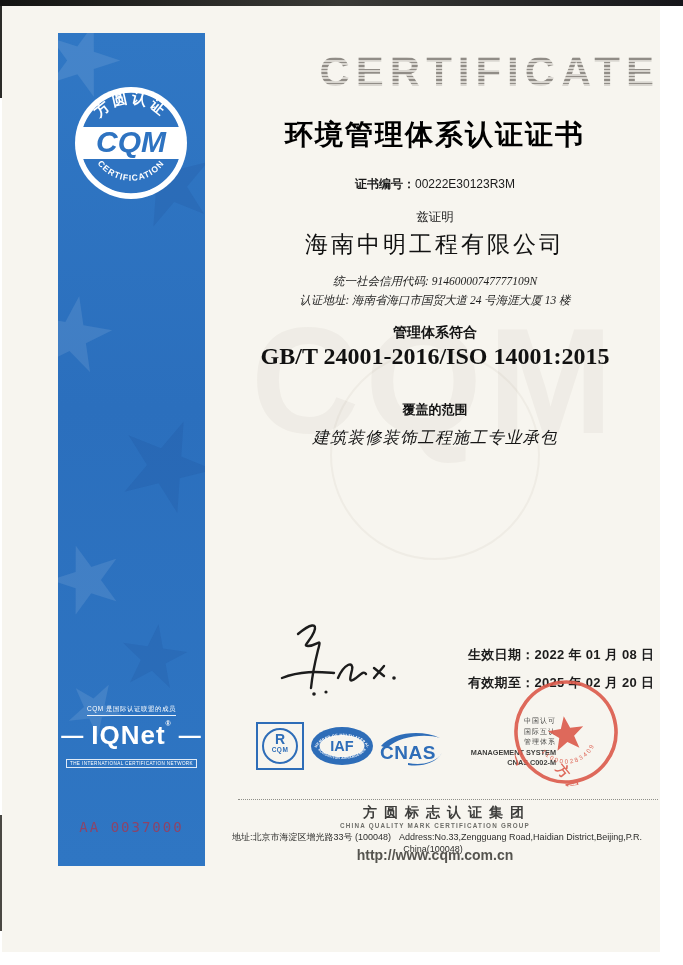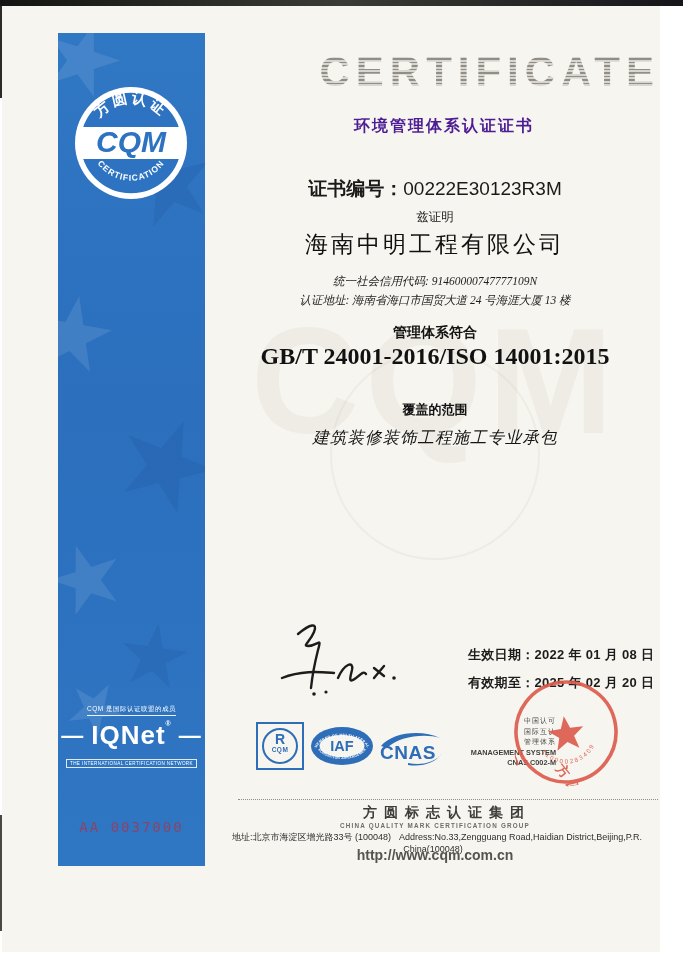--- a/index.html
+++ b/index.html
@@ -45,24 +45,24 @@
     font-size:42px; font-weight:bold; letter-spacing:6px;
     background:repeating-linear-gradient(180deg,#918d87 0 1.5px,#d9d6d0 1.5px 3.5px);
     -webkit-background-clip:text; background-clip:text; color:transparent;text-align:right; }
 
   .cqm-watermark { position:absolute; left:0; top:295px; width:450px;
     font-size:150px; font-weight:900; letter-spacing:6px;
     color:rgba(146,134,108,0.07); font-family:"Liberation Sans",sans-serif; }
   .wm-circle { position:absolute; left:120px; top:350px; width:210px; height:210px;
     border:2px solid rgba(150,140,115,0.08); border-radius:50%; }
 
-  .title { position:absolute; left:9px; top:116px; width:450px;
-    font-size:16px; font-weight:bold; letter-spacing:2px; color:#4c1d95; }
+  .title { position:absolute; left:0; top:116px; width:450px;
+    font-size:28px; font-weight:bold; letter-spacing:2px; color:#000000; }
   .cert-no { position:absolute; left:0; top:176px; width:450px;
-    font-size:19px; color:#1a1a1a; font-weight:bold; }
+    font-size:12px; color:#1a1a1a; font-weight:bold; }
   .cert-no .num { font-weight:normal; font-family:"Liberation Sans",sans-serif; }
   .attest { position:absolute; left:0; top:209px; width:450px; font-size:12.5px;
     font-family:"Liberation Serif",serif; color:#1a1a1a; }
   .company { position:absolute; left:0; top:229px; width:450px;
     font-family:"Liberation Serif",serif; font-size:23px; letter-spacing:3px; color:#111; }
   .info { position:absolute; left:0; top:272px; width:450px;
     font-family:"Liberation Serif",serif; font-style:italic; font-size:11.5px;
     line-height:19px; color:#1d1d1d; }
   .conform { position:absolute; left:0; top:324px; width:450px;
     font-size:14px; font-weight:bold; color:#141414; }

